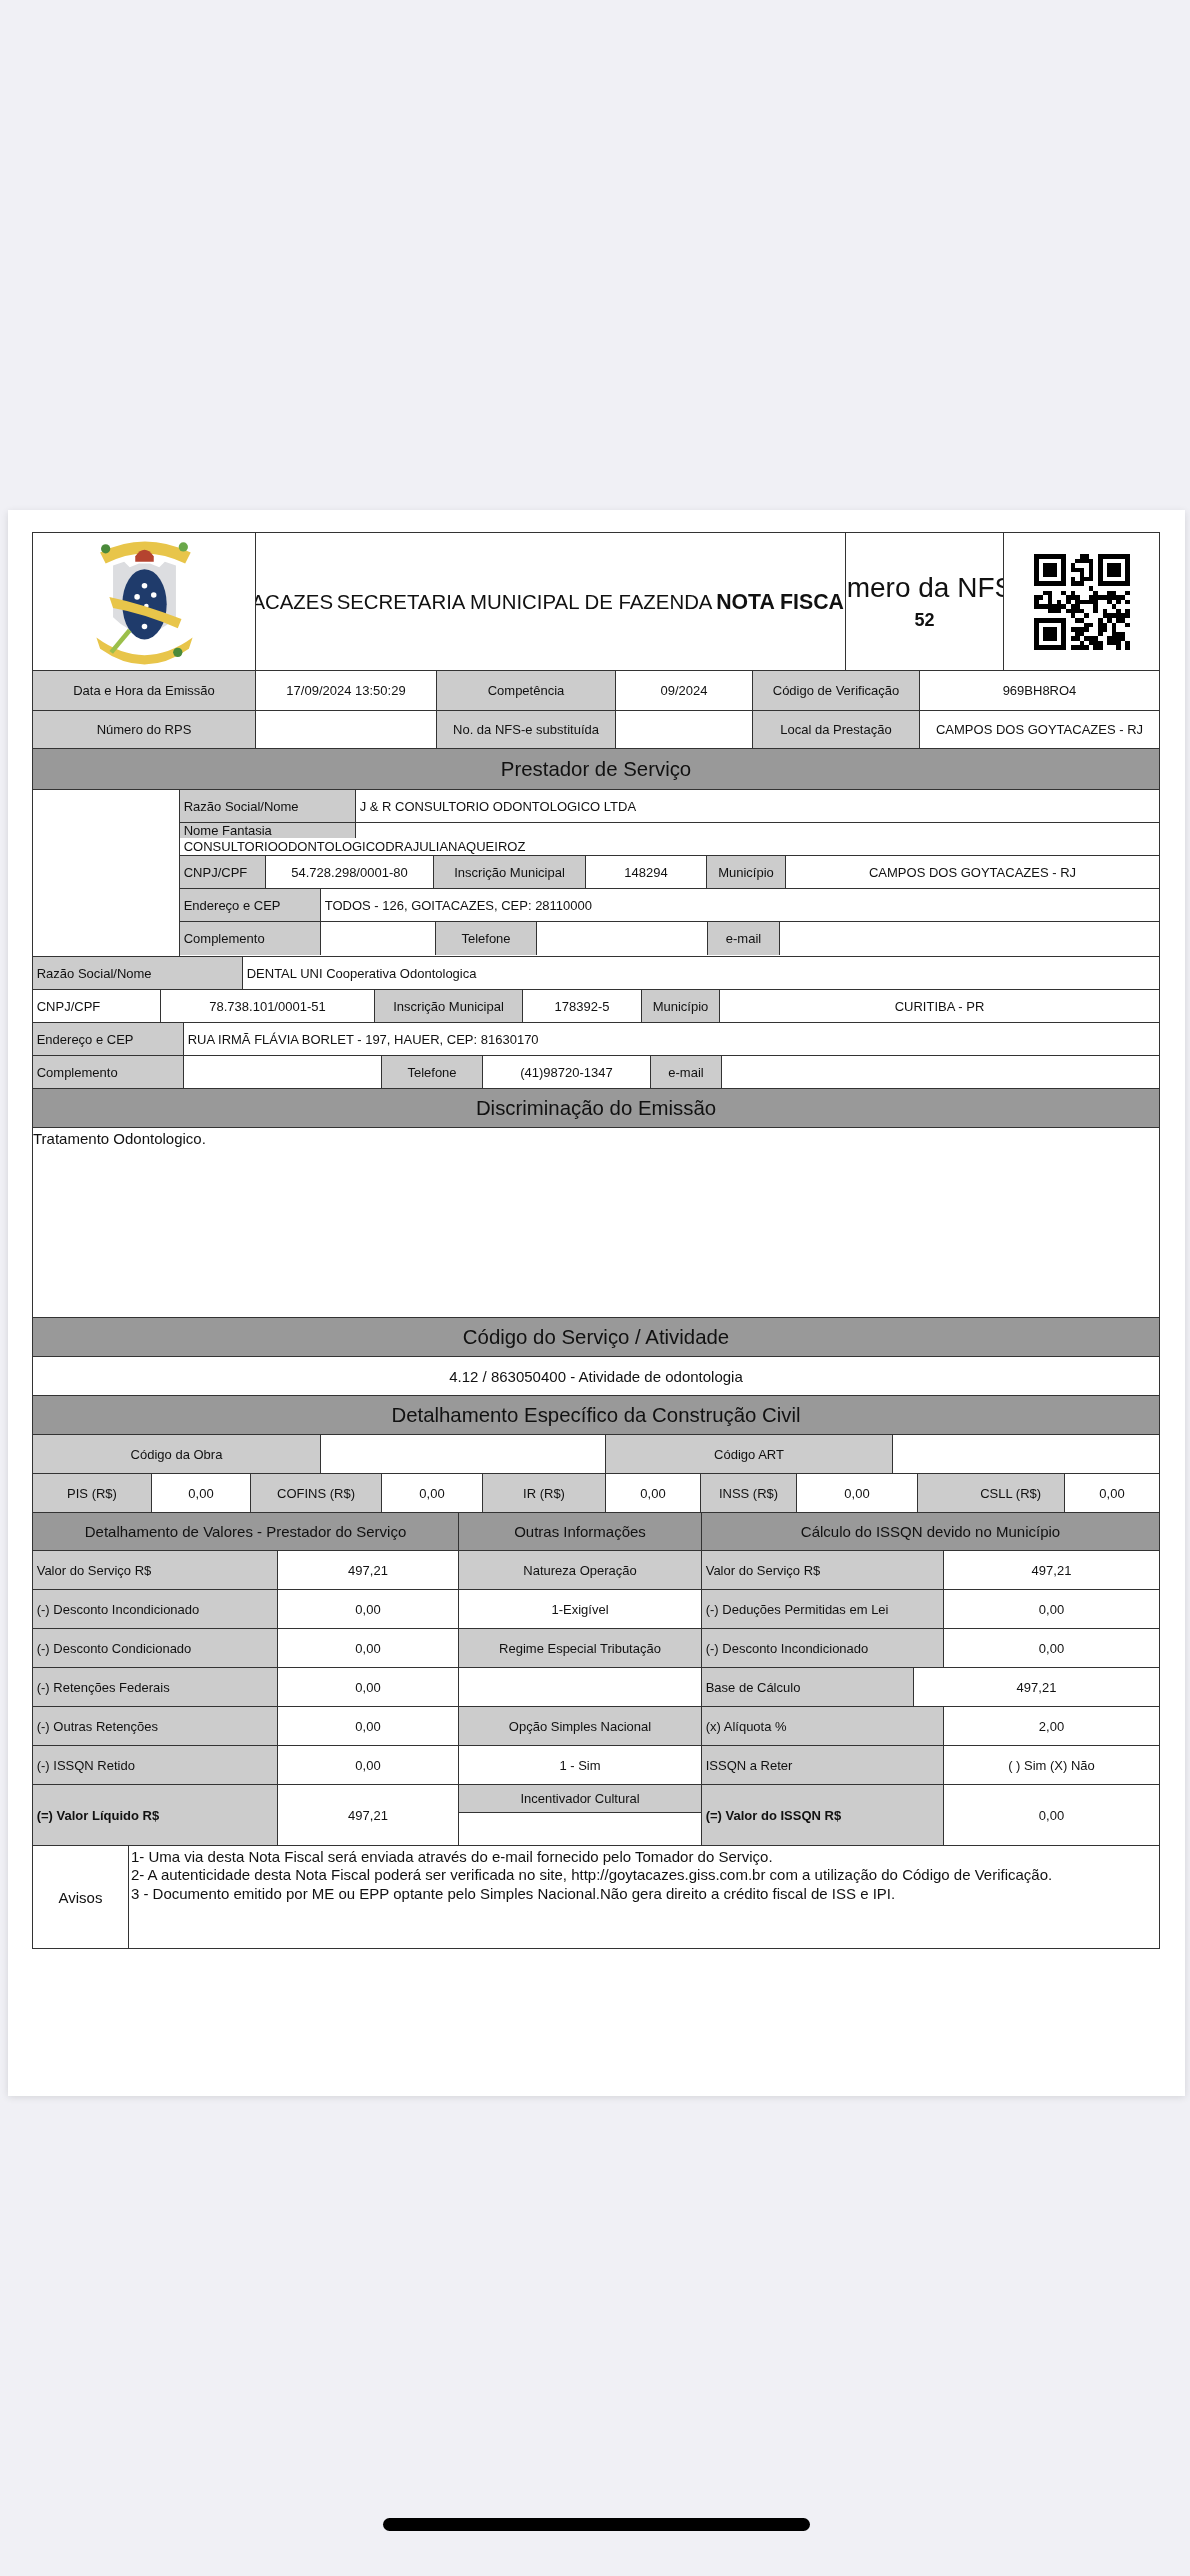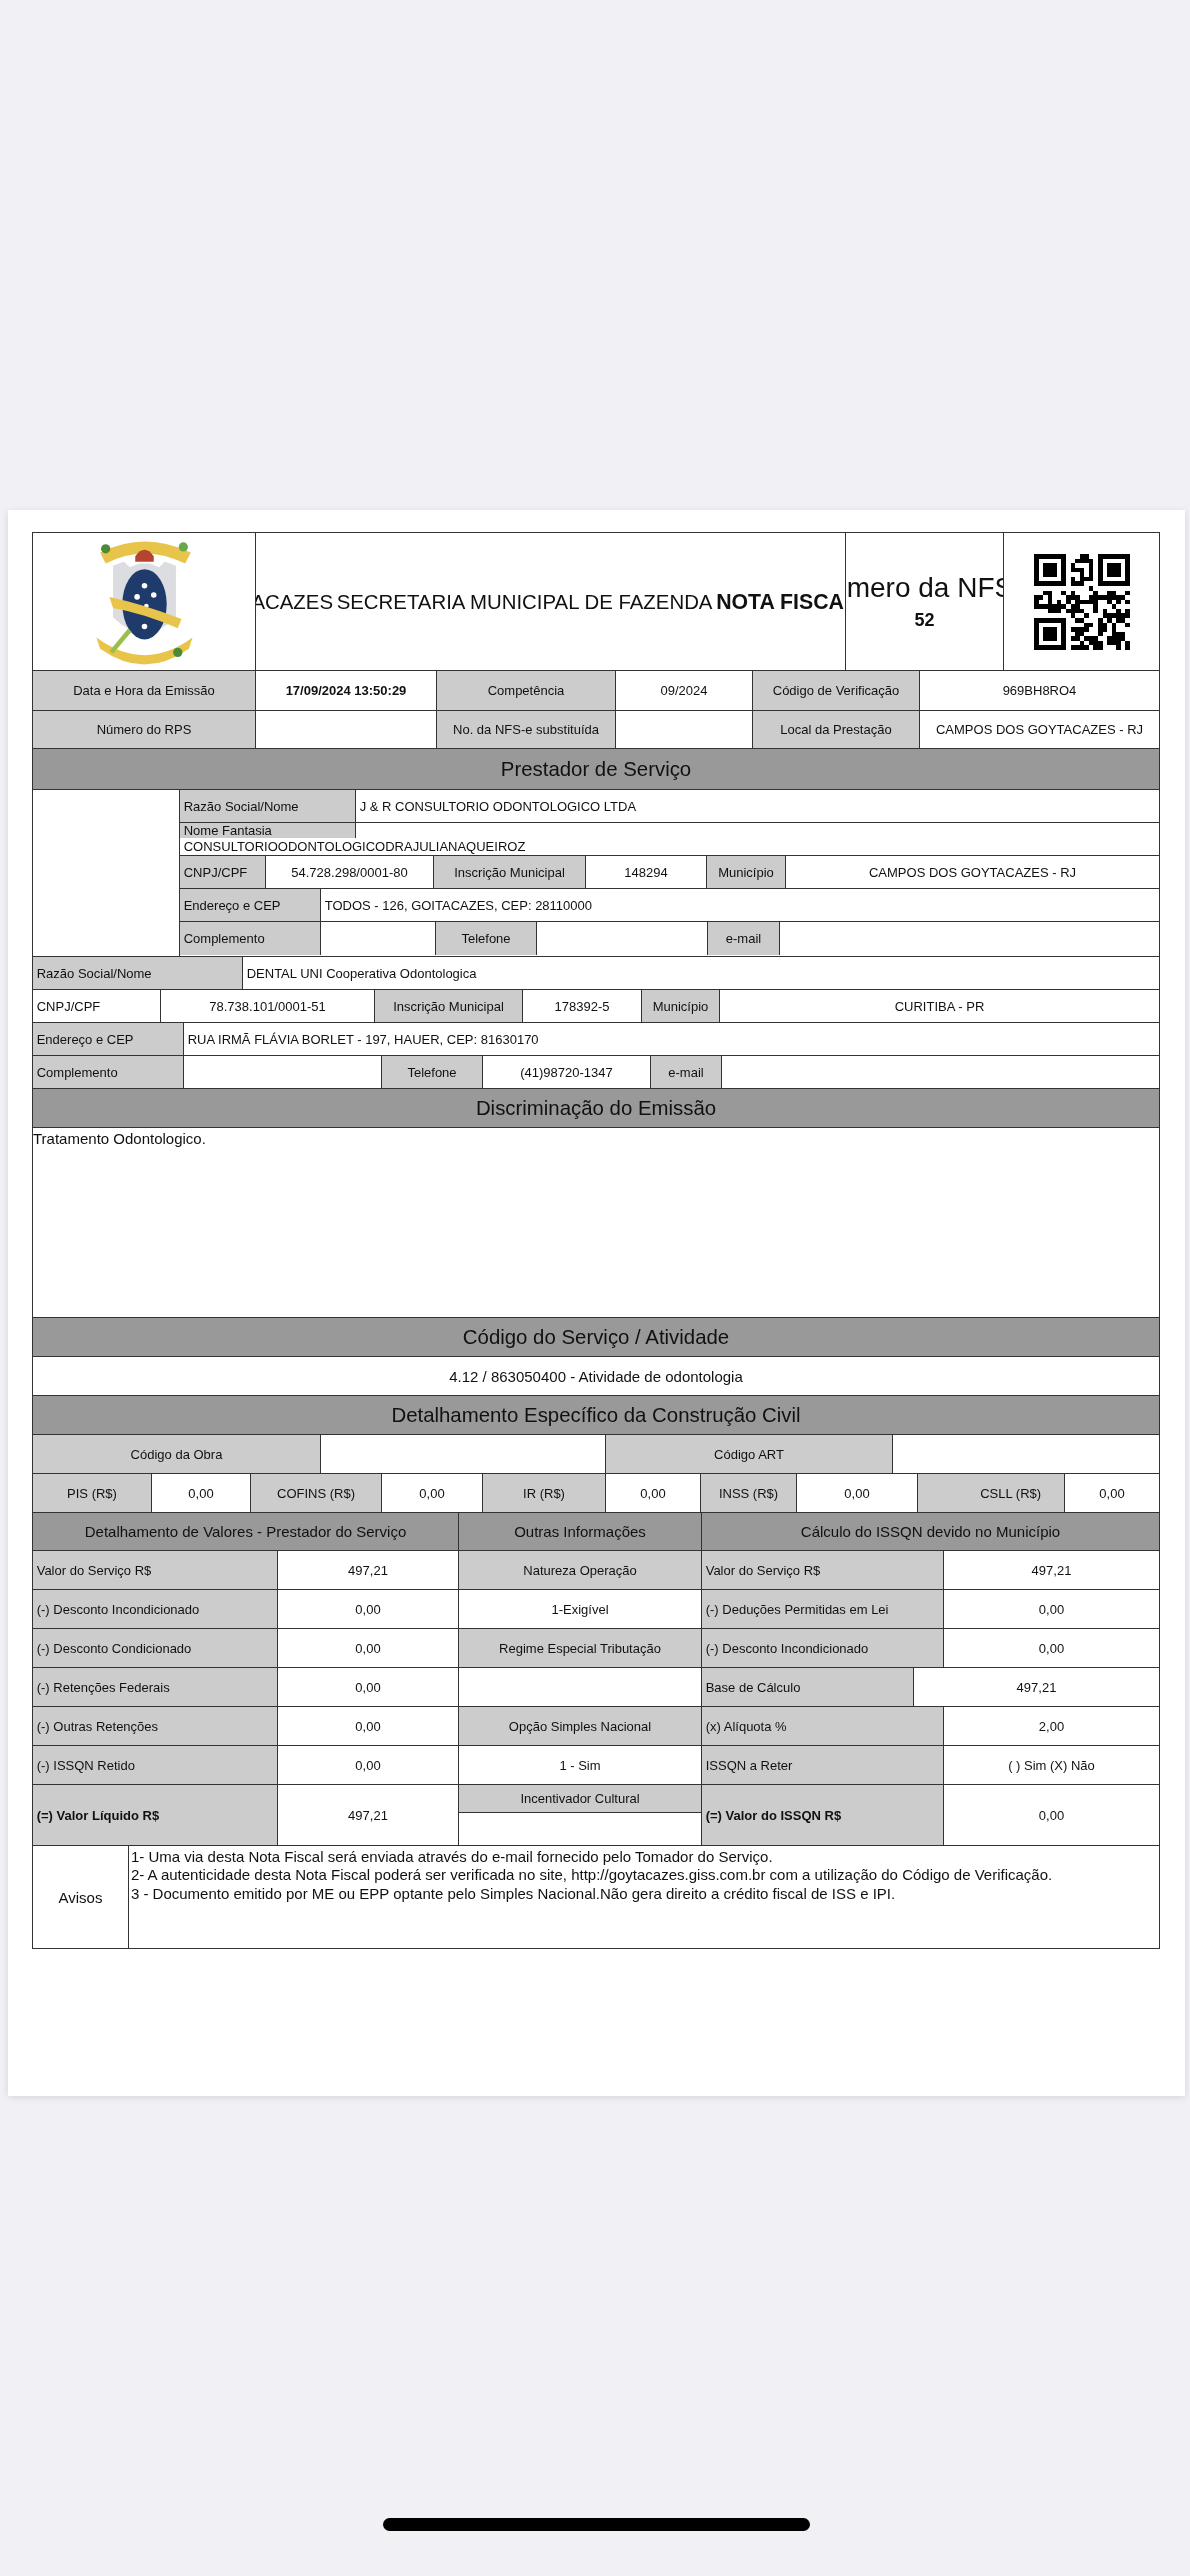--- a/index.html
+++ b/index.html
@@ -240,21 +240,21 @@
           <rect x="16" y="2" width="3" height="3" fill="#000"></rect>
           <rect x="0" y="14" width="7" height="7" fill="#000"></rect>
           <rect x="1" y="15" width="5" height="5" fill="#fff"></rect>
           <rect x="2" y="16" width="3" height="3" fill="#000"></rect>
         </svg>
     </div>
   </div>
 
   <div class="row" style="height:40px;">
     <div class="cell lbl c" style="width:223px;">Data e Hora da Emissão</div>
-    <div class="cell val c" style="width:181px;font-weight:bold;">17/09/2024 13:50:29</div>
+    <div class="cell val c" style="width:181px;">17/09/2024 13:50:29</div>
     <div class="cell lbl c" style="width:179px;">Competência</div>
     <div class="cell val c" style="width:137px;">09/2024</div>
     <div class="cell lbl c" style="width:167px;">Código de Verificação</div>
     <div class="cell val c" style="flex:1;">969BH8RO4</div>
   </div>
   <div class="row" style="height:38px;">
     <div class="cell lbl c" style="width:223px;">Número do RPS</div>
     <div class="cell val c" style="width:181px;"></div>
     <div class="cell lbl c" style="width:179px;">No. da NFS-e substituída</div>
     <div class="cell val c" style="width:137px;"></div>

